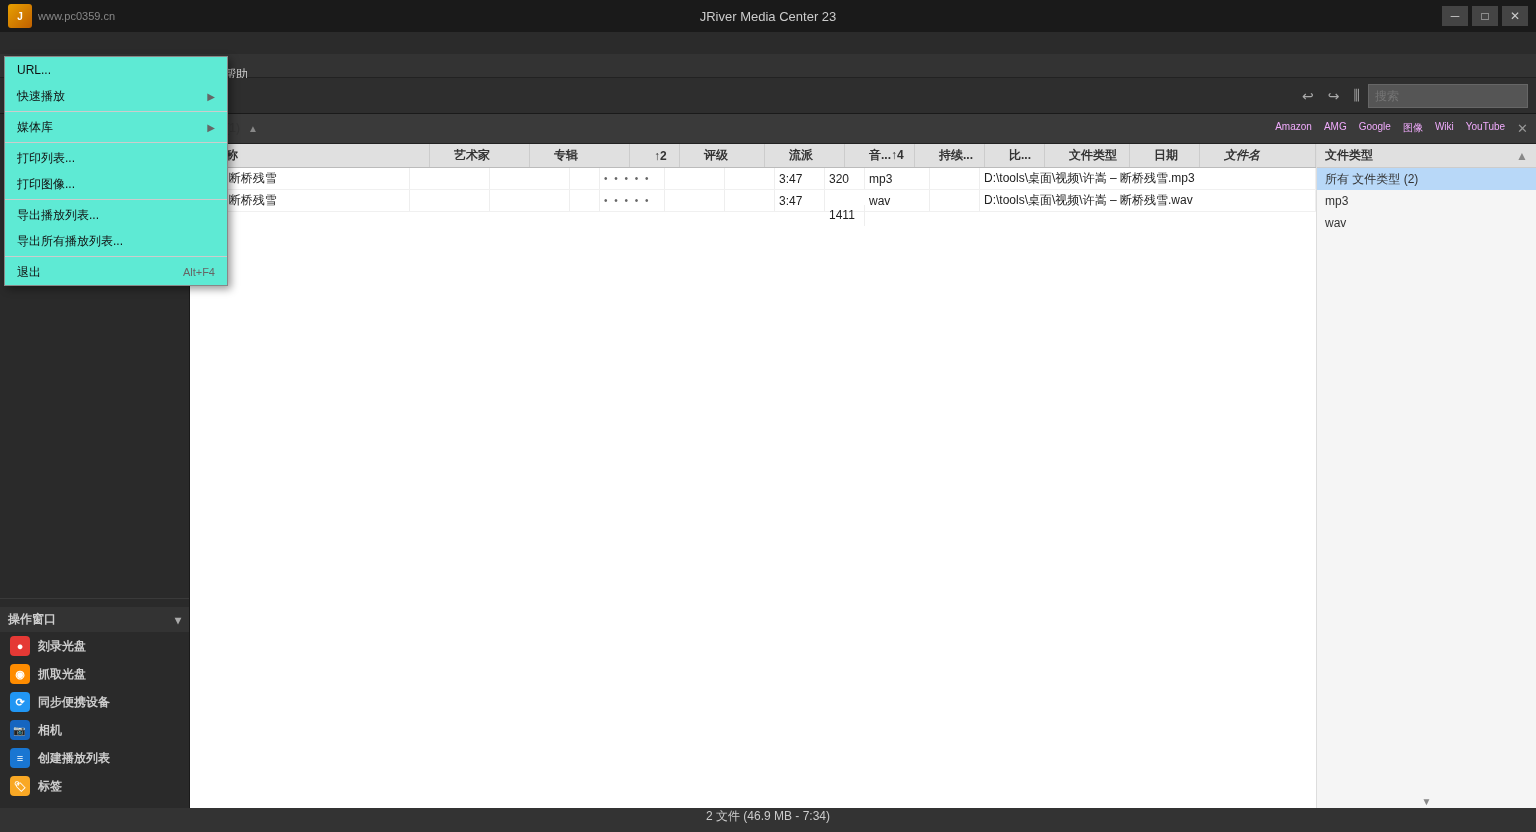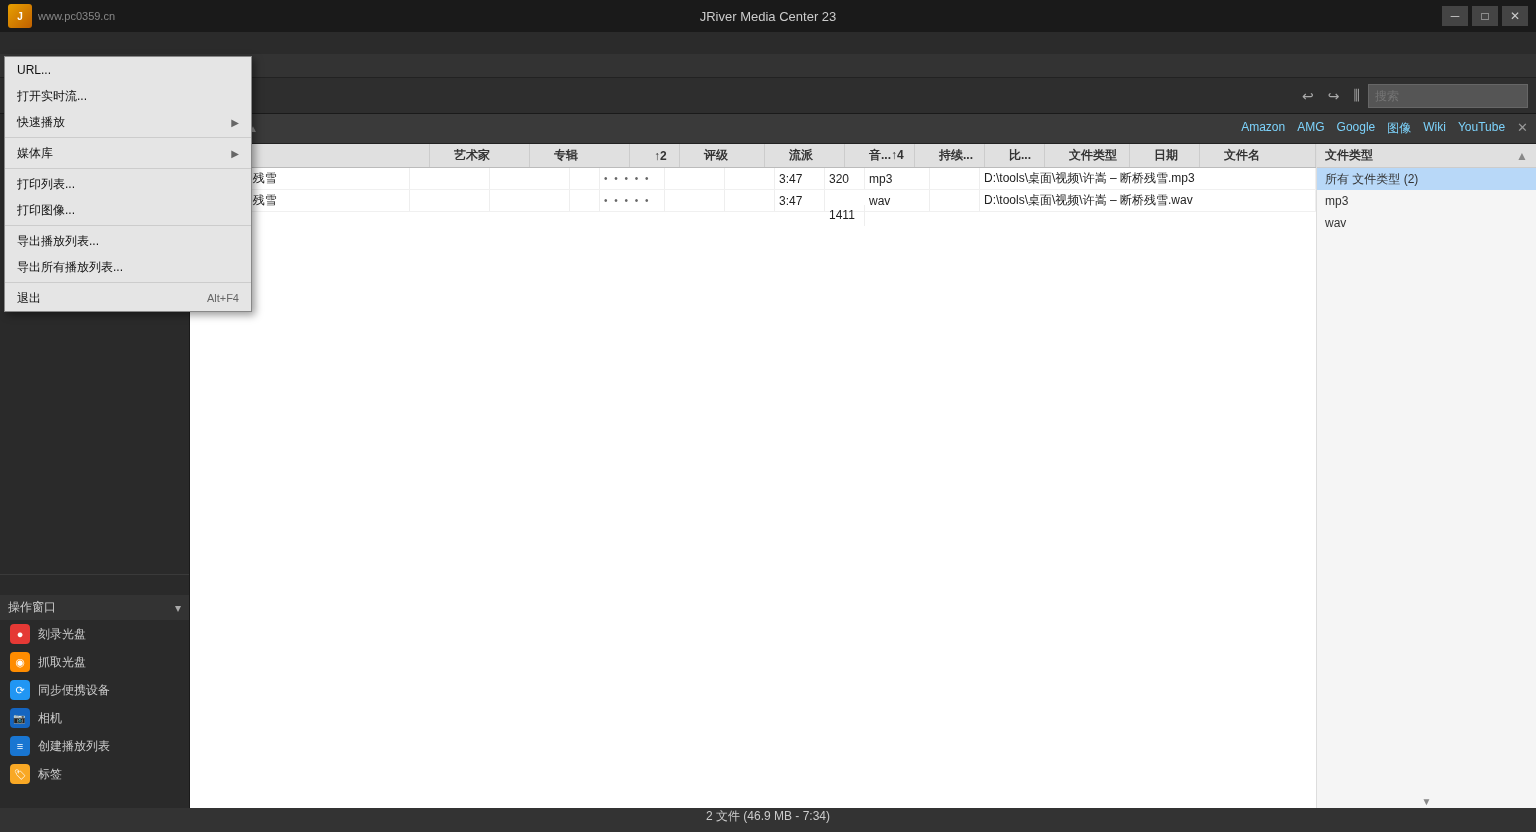--- a/index.html
+++ b/index.html
@@ -157,22 +157,22 @@
       gap: 4px;
       flex-shrink: 0;
       border-bottom: 1px solid #222;
     }
     .nav-links {
       margin-left: auto;
       display: flex;
       gap: 12px;
     }
     .nav-link {
-      color: #7dd3fc;
-      font-size: 12px;
+      color: #f0abfc;
+      font-size: 10px;
       cursor: pointer;
       text-decoration: none;
     }
 
     
     .content-area {
       flex: 1;
       display: flex;
       overflow: hidden;
     }
@@ -185,21 +185,22 @@
       flex-direction: column;
       border-right: 1px solid #1a1a1a;
       flex-shrink: 0;
     }
     .sidebar-section {
       padding: 4px 0;
     }
     .sidebar-footer {
       margin-top: auto;
       border-top: 1px solid #3a3a3a;
-      padding: 20px 0;
+      padding: 8px 0;
+      font-weight: bold;
     }
     .sidebar-op-title {
       display: flex;
       align-items: center;
       padding: 4px 8px;
       color: #ccc;
       font-size: 12px;
       cursor: pointer;
       background: #333;
     }
@@ -345,22 +346,22 @@
       color: #ccc;
       font-size: 12px;
       flex-shrink: 0;
     }
 
     
     .file-menu {
       position: absolute;
       top: 56px;
       left: 4px;
-      width: 248px;
-      background: #e5e5e5;
+      width: 224px;
+      background: #5eead4;
       border: 1px solid #888;
       box-shadow: 3px 3px 8px rgba(0,0,0,0.4);
       z-index: 200;
     }
     .menu-section-item {
       height: 26px;
       padding: 0 12px;
       display: flex;
       align-items: center;
       color: #111;
@@ -548,21 +549,21 @@
             <div class="col-header" style="width:80px;">艺术家</div>
             <div class="col-header" style="width:80px;">专辑</div>
             <div class="col-header" style="width:30px;">↑2</div>
             <div class="col-header" style="width:65px;">评级</div>
             <div class="col-header" style="width:60px;">流派</div>
             <div class="col-header" style="width:50px;">音...↑4</div>
             <div class="col-header" style="width:50px;">持续...</div>
             <div class="col-header" style="width:40px;">比...</div>
             <div class="col-header" style="width:65px;">文件类型</div>
             <div class="col-header" style="width:50px;">日期</div>
-            <div class="col-header" style="flex:1;">文件名</div>
+            <div class="col-header" style="flex:1;font-style:italic;">文件名</div>
           </div>
 
           <div class="track-rows">
             <div class="track-row">
               <div class="track-cell" style="width:220px;">许嵩 - 断桥残雪</div>
               <div class="track-cell" style="width:80px;"></div>
               <div class="track-cell" style="width:80px;"></div>
               <div class="track-cell" style="width:30px;"></div>
               <div class="track-cell" style="width:65px;">
                   <span class="dots">• • • • •</span>
@@ -615,23 +616,20 @@
 
   <div class="status-bar">
     <span>2 文件 (46.9 MB - 7:34)</span>
   </div>
 
   <div class="file-menu">
     <div class="menu-section-item">
       <span>URL...</span>
     </div>
     <div class="menu-section-item">
-      <span>打开实时流...</span>
-    </div>
-    <div class="menu-section-item">
       <span>快速播放</span>
       <span class="submenu-arrow">▶</span>
     </div>
     <div class="menu-separator"></div>
     <div class="menu-section-item">
       <span>媒体库</span>
       <span class="submenu-arrow">▶</span>
     </div>
     <div class="menu-separator"></div>
     <div class="menu-section-item">

